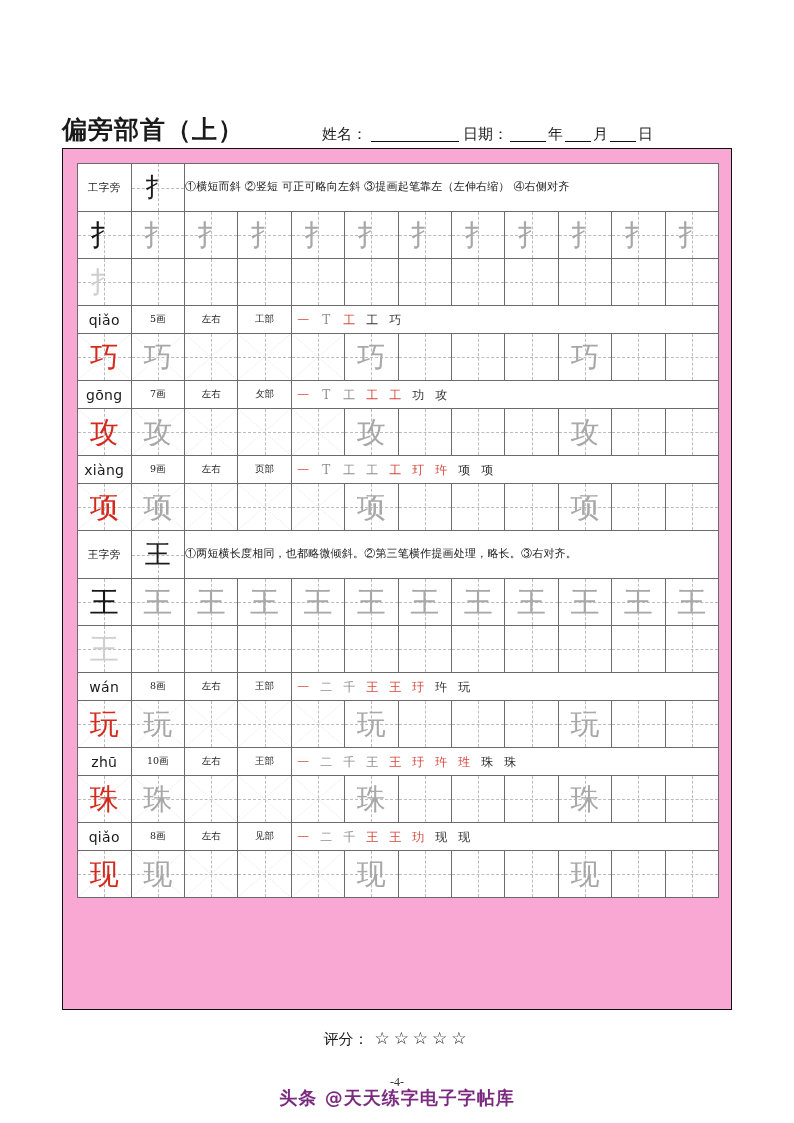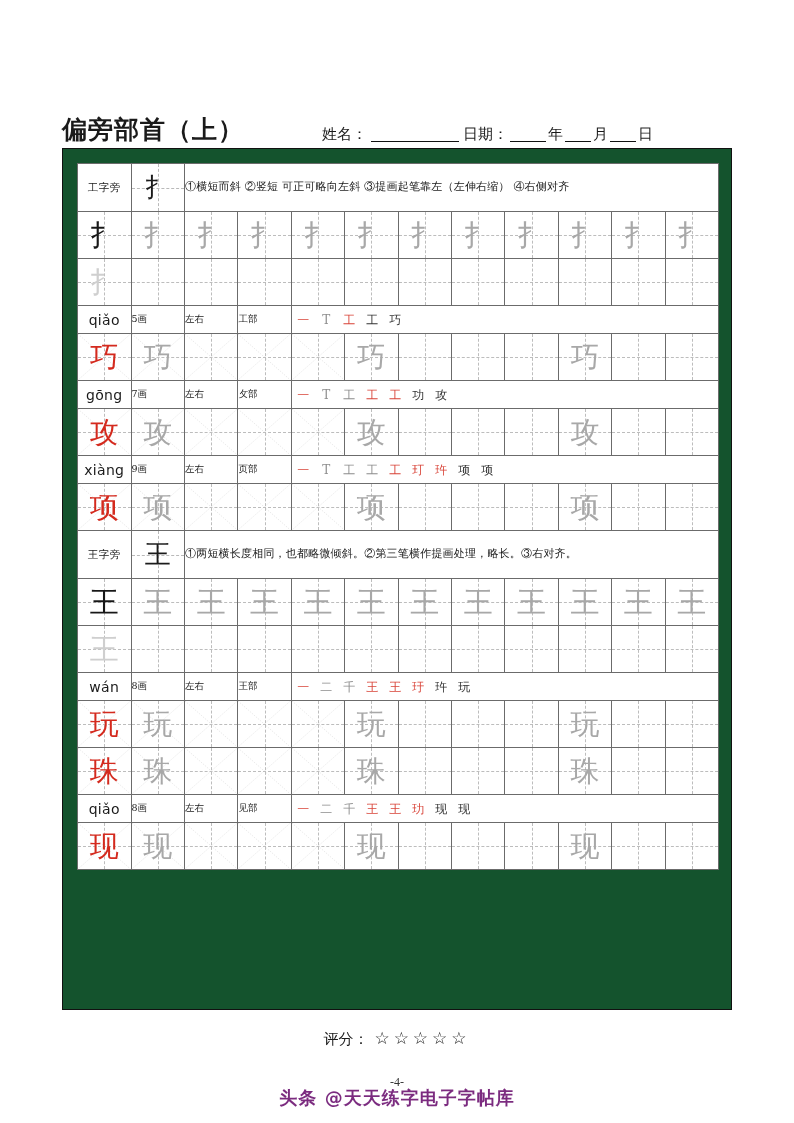--- a/index.html
+++ b/index.html
@@ -30,21 +30,21 @@
   .meta .lbl{font-size:15px;}
   .rule{display:inline-block;border-bottom:1.4px solid #111;height:1px;}
   .r-name{width:88px;margin:0 4px;}
   .r-y{width:36px;margin:0 2px;}
   .r-m{width:26px;margin:0 2px;}
   .r-d{width:26px;margin:0 2px;}
 
   
   .frame{
     position:absolute;left:62px;top:148px;width:670px;height:862px;
-    border:1.6px solid #111;box-sizing:border-box;background:#14532d;
+    border:1.6px solid #111;box-sizing:border-box;background:#f9a8d4;
   }
   .tablewrap{
     position:absolute;left:14px;top:14px;width:642px;
     box-sizing:border-box;
   }
   table.sheet{
     border-collapse:collapse;width:642px;table-layout:fixed;
     border:1.1px solid #555;
   }
   table.sheet td{
@@ -98,21 +98,21 @@
   .diag{position:absolute;left:0;top:0;width:100%;height:100%;z-index:1;}
 
   
   .info-row td{height:28px;}
   .i-pinyin{
     width:53.5px;text-align:center;font-size:14px;
     font-family:"DejaVu Sans","Liberation Sans",sans-serif;
     letter-spacing:0.3px;
   }
   .i-strokes,.i-struct,.i-radical{
-    width:53.5px;font-size:9.5px;
+    width:53.5px;text-align:center;font-size:9.5px;
     font-family:"DejaVu Serif","Liberation Serif",serif;
   }
   .i-order{
     padding-left:6px;text-align:left;white-space:nowrap;
     font-size:12px;line-height:1;
   }
   .i-order .st{
     display:inline-block;width:23px;text-align:center;
     font-family:"DejaVu Serif","Liberation Serif",serif;
     vertical-align:middle;
@@ -716,20 +716,27 @@
               </td>
               <td class="pcell">
                 <div class="mid-h"></div>
                 <div class="mid-v"></div>
               </td>
               <td class="pcell">
                 <div class="mid-h"></div>
                 <div class="mid-v"></div>
               </td>
             </tr>
+            <tr class="info-row">
+              <td class="i-pinyin">zhū</td>
+              <td class="i-strokes">10画</td>
+              <td class="i-struct">左右</td>
+              <td class="i-radical">王部</td>
+              <td class="i-order" colspan="8"><span class="st st-red">一</span><span class="st st-gray">二</span><span class="st st-gray">千</span><span class="st st-gray">王</span><span class="st st-red">王</span><span class="st st-red">玗</span><span class="st st-red">玝</span><span class="st st-red">珄</span><span class="st st-dark">珠</span><span class="st st-dark">珠</span></td>
+            </tr>
             <tr>
               <td class="pcell">
                 <svg class="diag" viewBox="0 0 100 100" preserveAspectRatio="none">
                   <line x1="0" y1="0" x2="100" y2="100" stroke="#c4c4c4" stroke-width="0.7" stroke-dasharray="3,2.4"></line>
                   <line x1="100" y1="0" x2="0" y2="100" stroke="#c4c4c4" stroke-width="0.7" stroke-dasharray="3,2.4"></line>
                 </svg>
                 <div class="mid-h"></div>
                 <div class="mid-v"></div>
                 <div class="gridchar ink-red">珠</div>
               </td>

